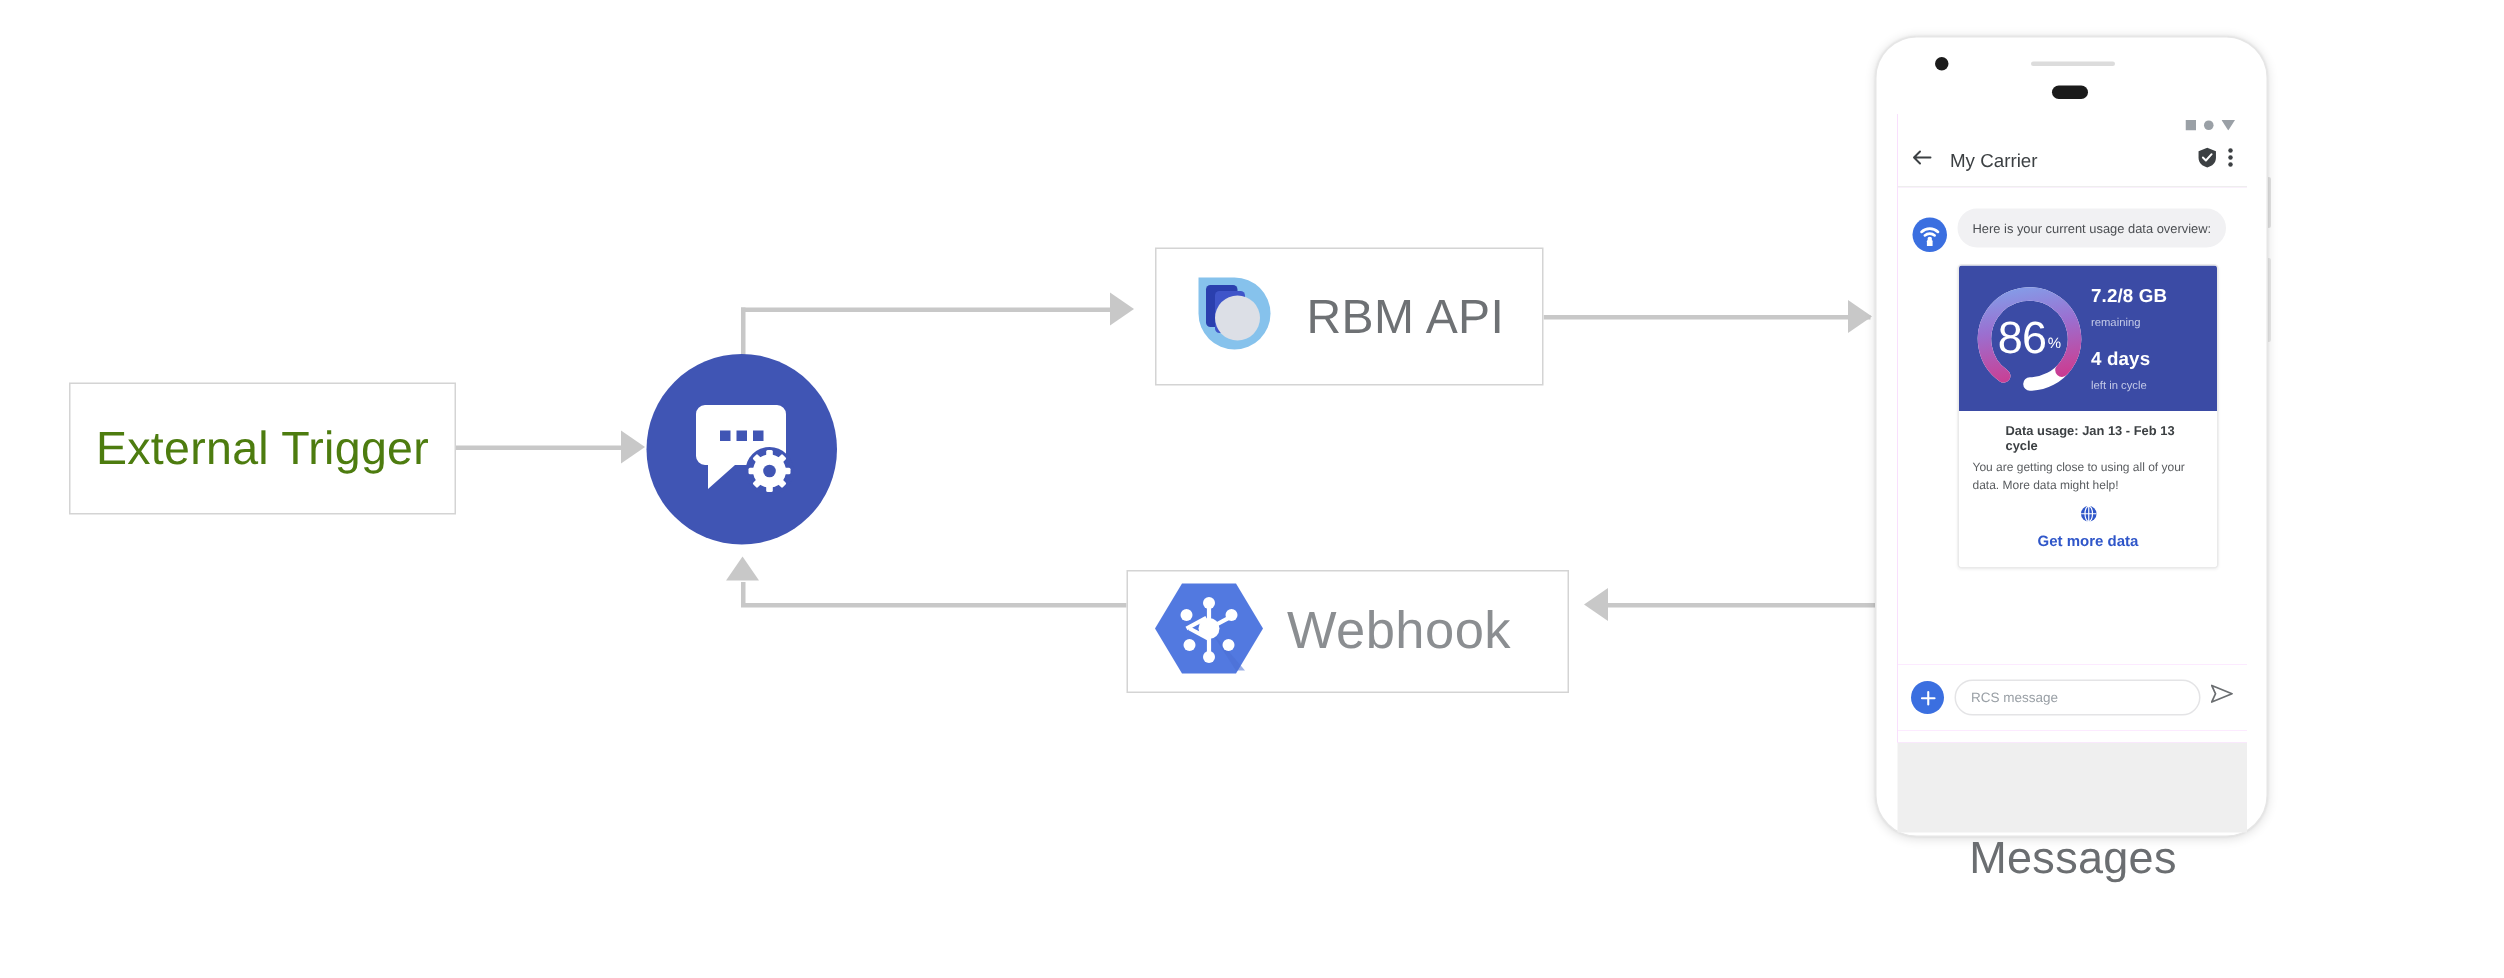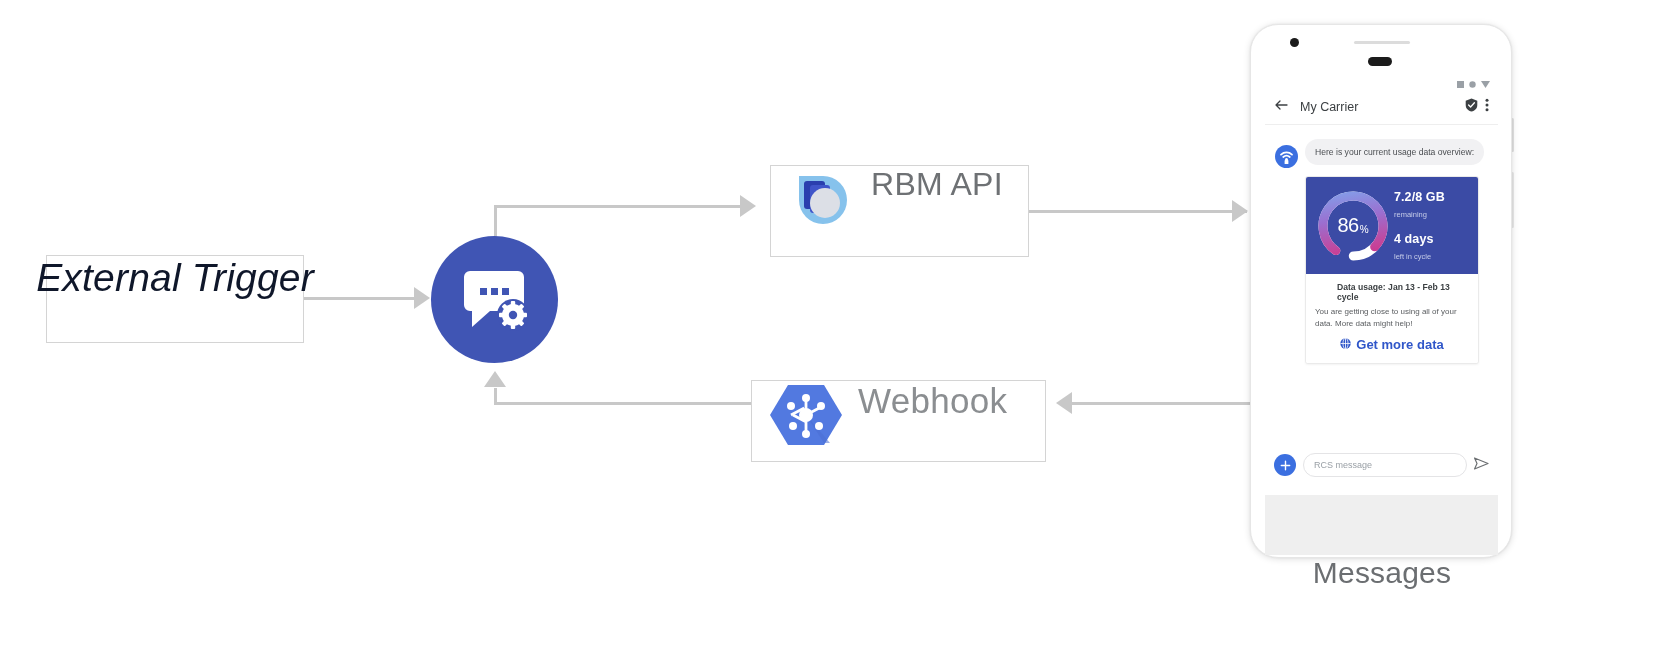--- a/index.html
+++ b/index.html
@@ -19,41 +19,40 @@
     overflow: hidden;
   }
 
   
   .flow-box {
     position: absolute;
     box-sizing: border-box;
     border: 1px solid #d4d4d4;
     background: #ffffff;
     display: flex;
-    align-items: flex-start;
+    align-items: center;
   }
   .box-label {
     color: #5f6368;
     font-weight: 300;
     white-space: nowrap;
   }
 
   
   #external-trigger {
     left: 46px;
     top: 255px;
     width: 258px;
     height: 88px;
     justify-content: center;
   }
   #external-trigger .box-label {
-    font-size: 39px;
-    color: #0f172a;
+    font-size: 31px;
+    color: #4d7c0f;
     letter-spacing: 0.2px;
-    font-style: italic;
   }
 
   
   #rbm-api-box {
     left: 770px;
     top: 165px;
     width: 259px;
     height: 92px;
     padding-left: 18px;
   }
@@ -290,21 +289,21 @@
   }
   #gauge-pct {
     position: absolute;
     inset: 0;
     display: flex;
     align-items: center;
     justify-content: center;
     color: #ffffff;
   }
   #gauge-num {
-    font-size: 20px;
+    font-size: 30px;
     font-weight: 300;
     letter-spacing: -0.5px;
   }
   #gauge-unit {
     font-size: 10px;
     font-weight: 400;
     margin-left: 1px;
     align-self: center;
     margin-top: 8px;
   }
@@ -342,22 +341,23 @@
     color: #5a5d60;
     line-height: 1.45;
   }
   #card-action {
     display: flex;
     align-items: center;
     justify-content: center;
     gap: 5px;
     padding: 8px 0 5px 0;
     color: #2f56c9;
-    font-size: 13px;
+    font-size: 10px;
     font-weight: 700;
+    flex-direction: column;
   }
 
   #composer {
     display: flex;
     align-items: center;
     gap: 7px;
     padding: 0 9px;
     height: 44px;
     background: #ffffff;
   }

